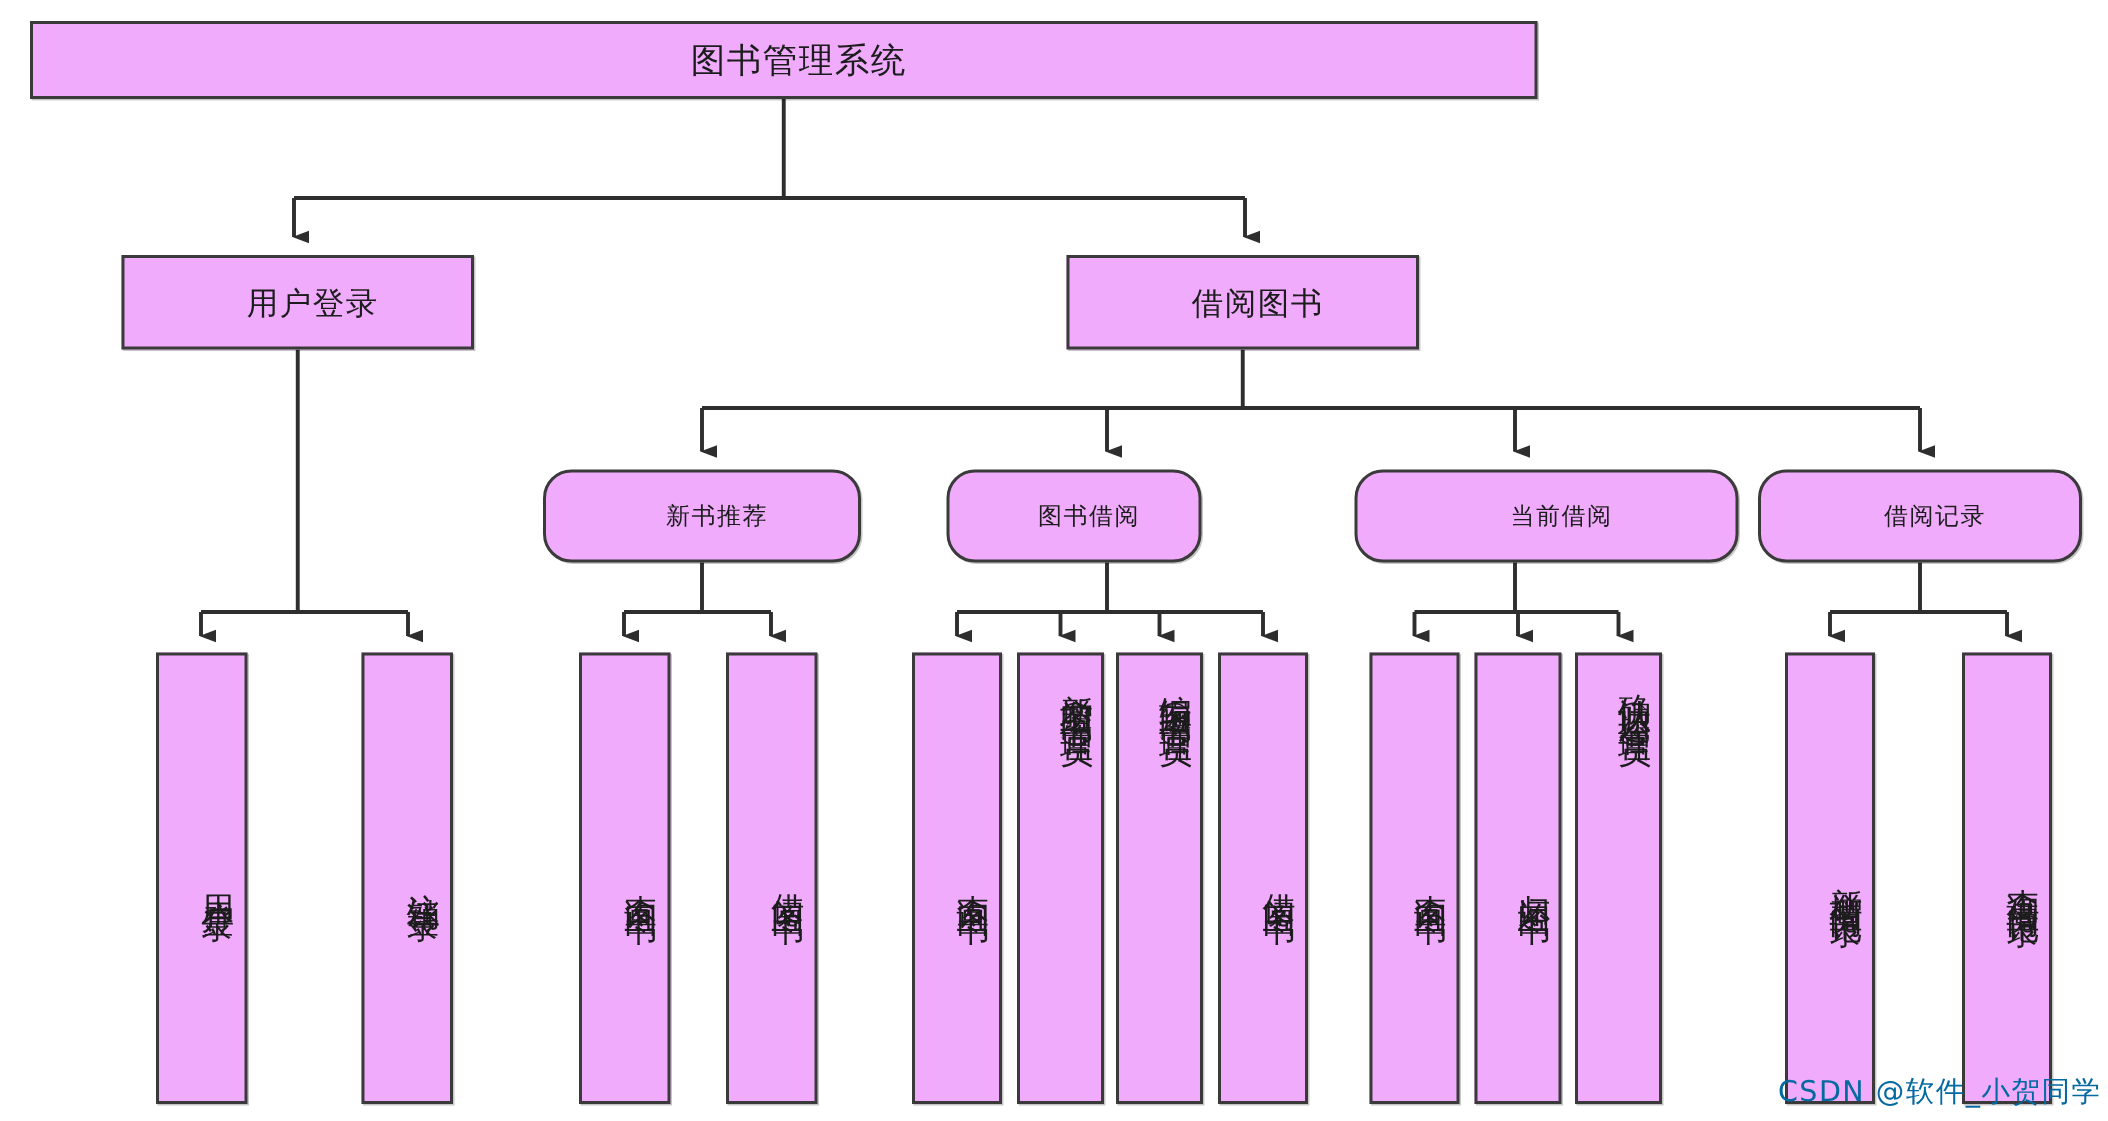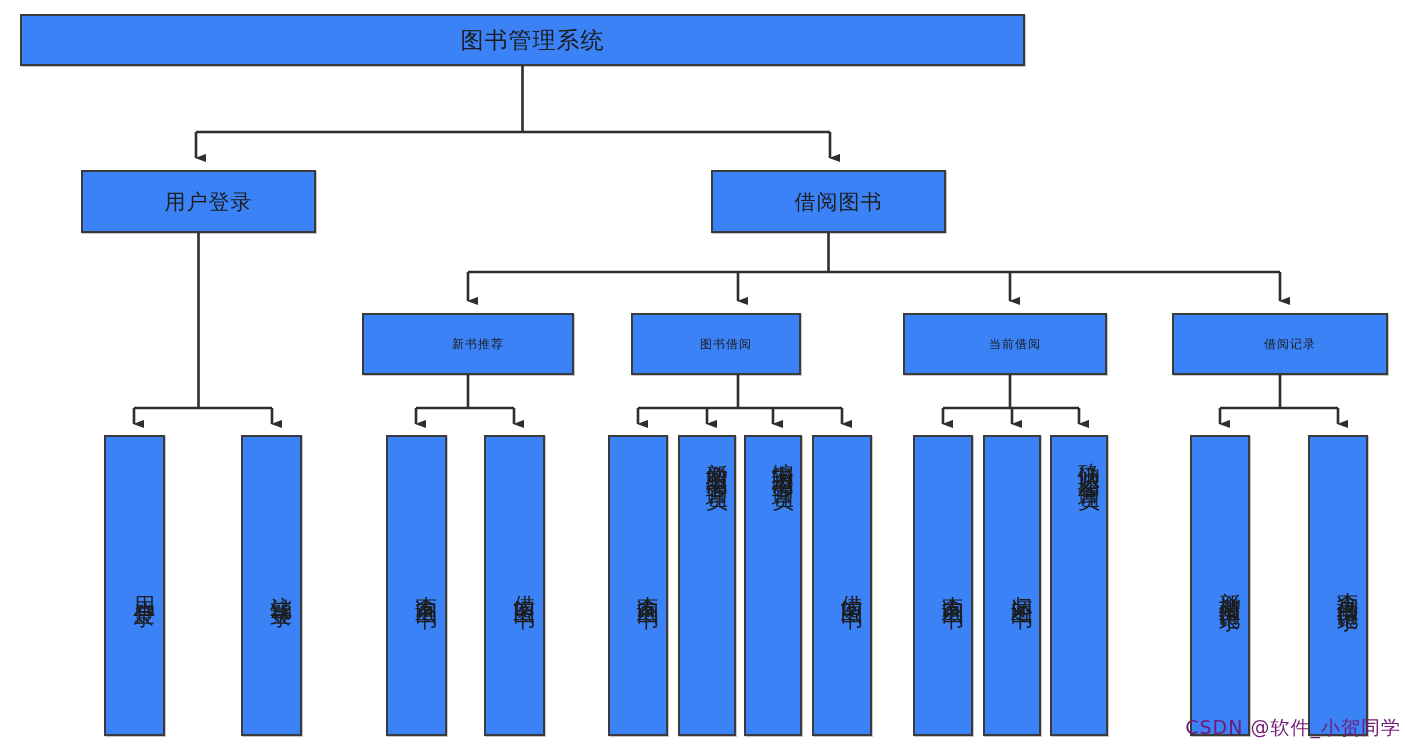--- a/index.html
+++ b/index.html
@@ -19,40 +19,41 @@
   #wires{
     position:absolute;
     left:0; top:0;
     width:1405px; height:747px;
     pointer-events:none;
   }
   
   .node{
     position:absolute;
     box-sizing:border-box;
-    background:#3b82f6;
+    background:#f0abfc;
     border:2px solid #3a3a3a;
     display:flex;
     align-items:center;
     justify-content:center;
     color:#1c1c1c;
     box-shadow:1px 1px 0 rgba(0,0,0,0.22);
     padding-left:20px;
   }
   .node.root{
     font-size:23px;
     letter-spacing:1px;
   }
   .node.lvl2{
     font-size:21px;
     letter-spacing:1px;
   }
   .node.lvl3{
-    font-size:12px;
+    font-size:16px;
     letter-spacing:1px;
+    border-radius:19px;
   }
   
   .node.leaf{
     align-items:flex-start;
     justify-content:center;
     padding-top:8px;
   }
   .vtext{
     writing-mode:vertical-rl;
     text-orientation:upright;
@@ -66,21 +67,21 @@
   .node.leaf.center{
     align-items:center;
     padding-top:0;
   }
   
   #watermark{
     position:absolute;
     right:4px;
     bottom:6px;
     font-size:19px;
-    color:#701a75;
+    color:#0369a1;
     letter-spacing:1px;
     white-space:nowrap;
     user-select:none;
   }
 </style>
 </head>
 <body>
 
 <div id="canvas">
 
@@ -134,21 +135,21 @@
     </g>
   </svg>
 
   <div class="node root" style="left: 20px; top: 14px; width: 1005px; height: 52px;">图书管理系统</div>
 
   <div class="node lvl2" style="left: 81px; top: 170px; width: 235px; height: 63px;">用户登录</div>
   <div class="node lvl2" style="left: 711px; top: 170px; width: 235px; height: 63px;">借阅图书</div>
 
   <div class="node lvl3" style="left: 362px; top: 313px; width: 212px; height: 62px;">新书推荐</div>
   <div class="node lvl3" style="left: 631px; top: 313px; width: 170px; height: 62px;">图书借阅</div>
-  <div class="node lvl3" style="left: 903px; top: 313px; width: 204px; height: 62px;">当前借阅</div>
+  <div class="node lvl3" style="left: 903px; top: 313px; width: 256px; height: 62px;">当前借阅</div>
   <div class="node lvl3" style="left: 1172px; top: 313px; width: 216px; height: 62px; text-align: right;">借阅记录</div>
 
   <div class="node leaf center" style="left: 104px; top: 435px; width: 61px; height: 301px;">
     <span class="vtext">用户登录</span>
   </div>
   <div class="node leaf center" style="left: 241px; top: 435px; width: 61px; height: 301px;">
     <span class="vtext">注销登录</span>
   </div>
   <div class="node leaf center" style="left: 386px; top: 435px; width: 61px; height: 301px;">
     <span class="vtext">查询图书</span>

